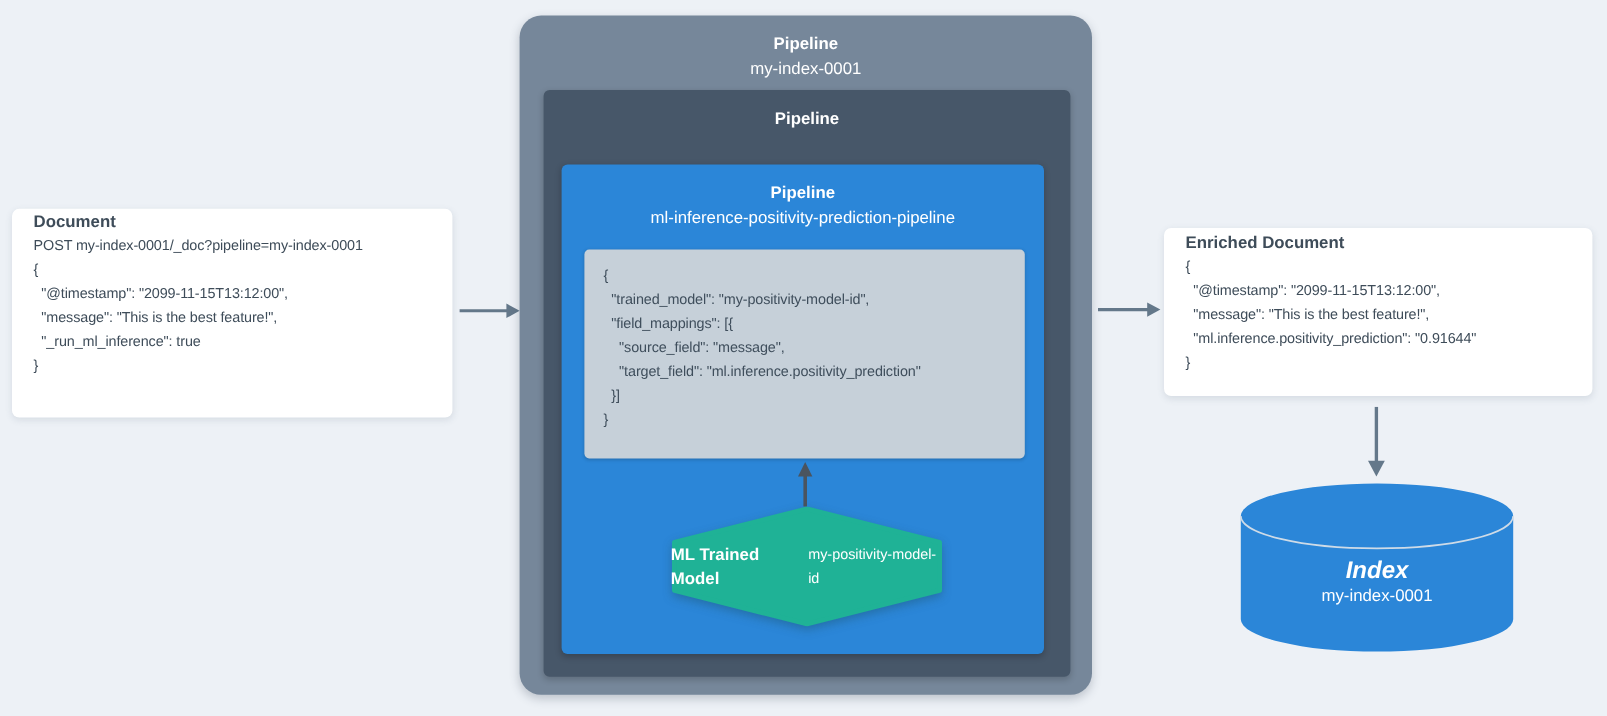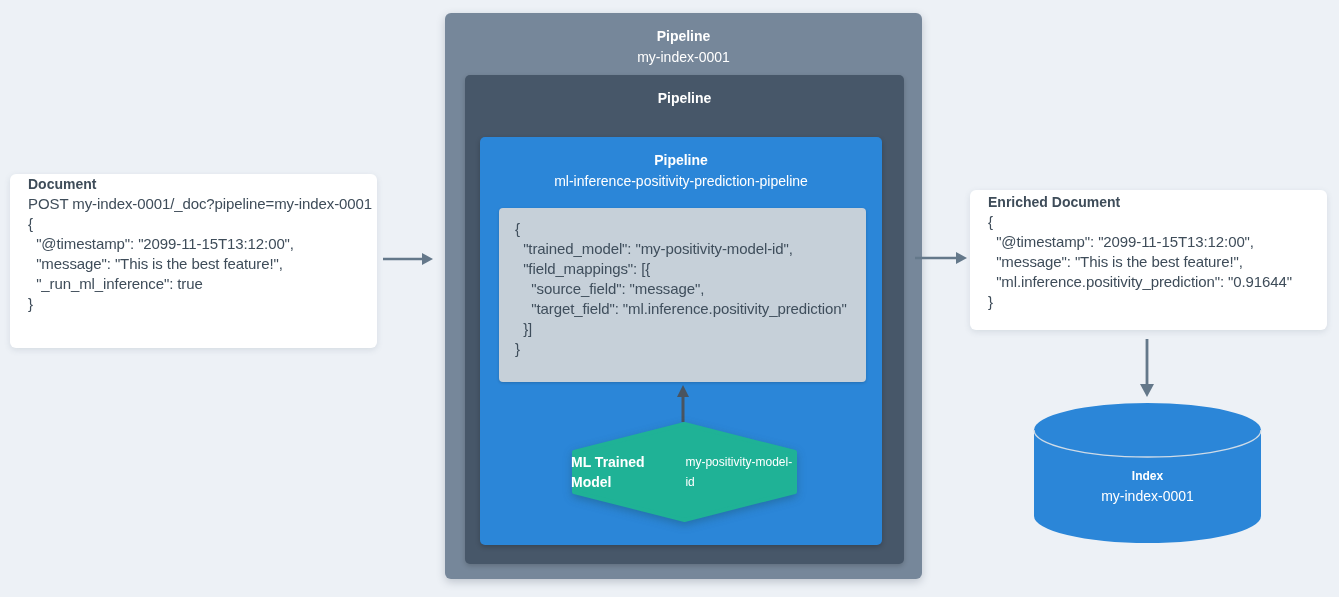--- a/index.html
+++ b/index.html
@@ -10,28 +10,28 @@
   }
   *{box-sizing:border-box;margin:0;padding:0}
   html,body{width:1339px;height:597px}
   body{font-family:"Liberation Sans",sans-serif;background:var(--bg);}
   .stage{position:relative;width:1339px;height:597px;overflow:hidden;background:var(--bg);}
 
   
   .card{position:absolute;background:var(--card);border-radius:6px;
         box-shadow:0 2px 6px rgba(70,90,110,.14);color:var(--ink);}
   .card-title{font-size:14px;font-weight:700;line-height:20px;}
-  .code{font-size:15px;line-height:20px;letter-spacing:-0.1px;}
+  .code{font-size:12px;line-height:20px;letter-spacing:-0.1px;}
   .code .code-line{white-space:pre;}
   .doc-card{left:10px;top:174px;width:367px;height:174px;padding:0 18px;}
   .enriched-card{left:970px;top:190px;width:357px;height:140px;padding:2px 18px;}
 
   
-  .outer-box{position:absolute;left:445px;top:13px;width:477px;height:566px;
-             background:var(--outer);border-radius:6px;box-shadow:0 3px 8px rgba(50,65,85,.25);}
+  .outer-box{position:absolute;left:433px;top:13px;width:477px;height:566px;
+             background:var(--outer);border-radius:18px;box-shadow:0 3px 8px rgba(50,65,85,.25);}
   .dark-box{position:absolute;left:20px;top:62px;width:439px;height:489px;
             background:var(--dark);border-radius:5px;box-shadow:0 2px 5px rgba(0,0,0,.18);}
   .blue-box{position:absolute;left:15px;top:62px;width:402px;height:408px;
             background:var(--blue);border-radius:5px;box-shadow:0 2px 5px rgba(0,0,0,.22);}
   .box-title{margin-top:13px;text-align:center;color:#fff;font-size:14px;font-weight:700;line-height:20px;}
   .box-subtitle{margin-top:1px;text-align:center;color:#fff;font-size:14px;line-height:20px;}
 
   
   .proc-box{position:absolute;left:19px;top:71px;width:367px;height:174px;
             background:var(--proc);border-radius:4px;padding:11px 16px 0;color:#3f4e5c;
@@ -46,21 +46,21 @@
   .hex-label .l1{font-size:14px;font-weight:700;line-height:20px;}
   .hex-label .l2{font-size:12px;line-height:20px;}
 
   
   .arrow{position:absolute;}
 
   
   .cyl-wrap{position:absolute;left:1033px;top:402px;width:229px;height:142px;}
   .cyl-wrap svg{position:absolute;left:0;top:0;}
   .cyl-label{position:absolute;left:0;top:64px;width:100%;text-align:center;color:#fff;}
-  .cyl-label .l1{font-size:12px;font-weight:700;line-height:20px;}
+  .cyl-label .l1{font-size:20px;font-weight:700;line-height:20px;font-style:italic;}
   .cyl-label .l2{font-size:14px;line-height:21px;}
 </style>
 </head>
 <body>
 
 <div class="stage">
 
   <section class="card doc-card">
     <div class="card-title">Document</div>
     <div class="code">

